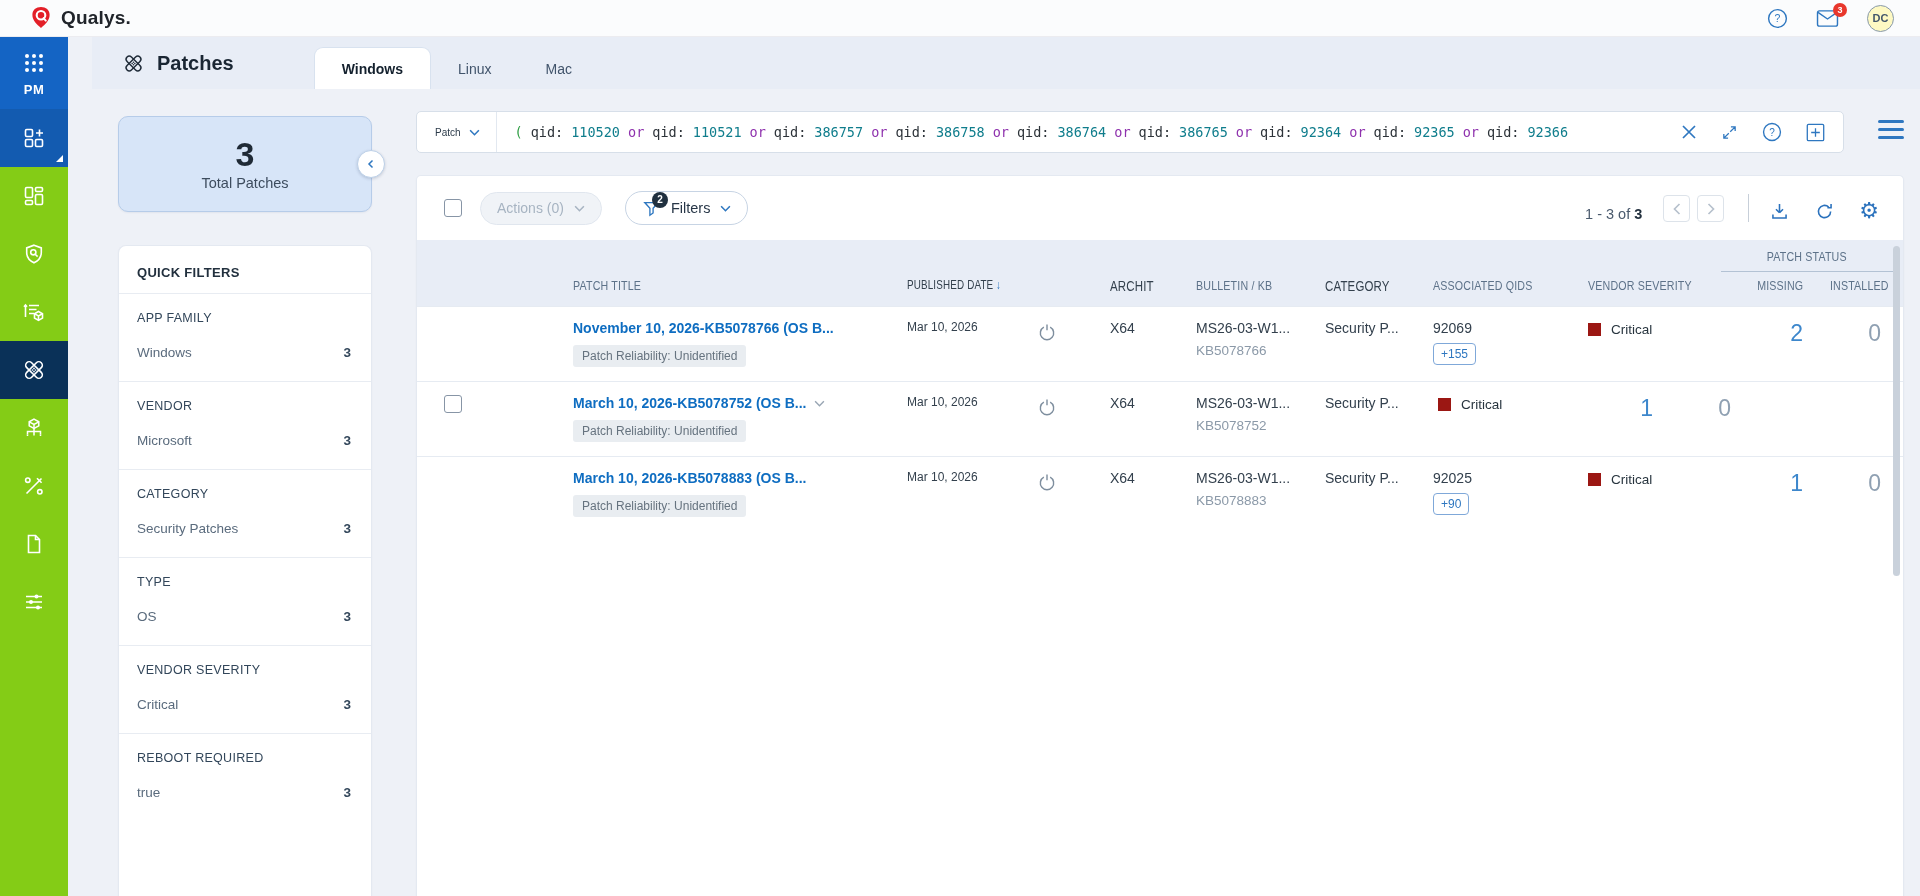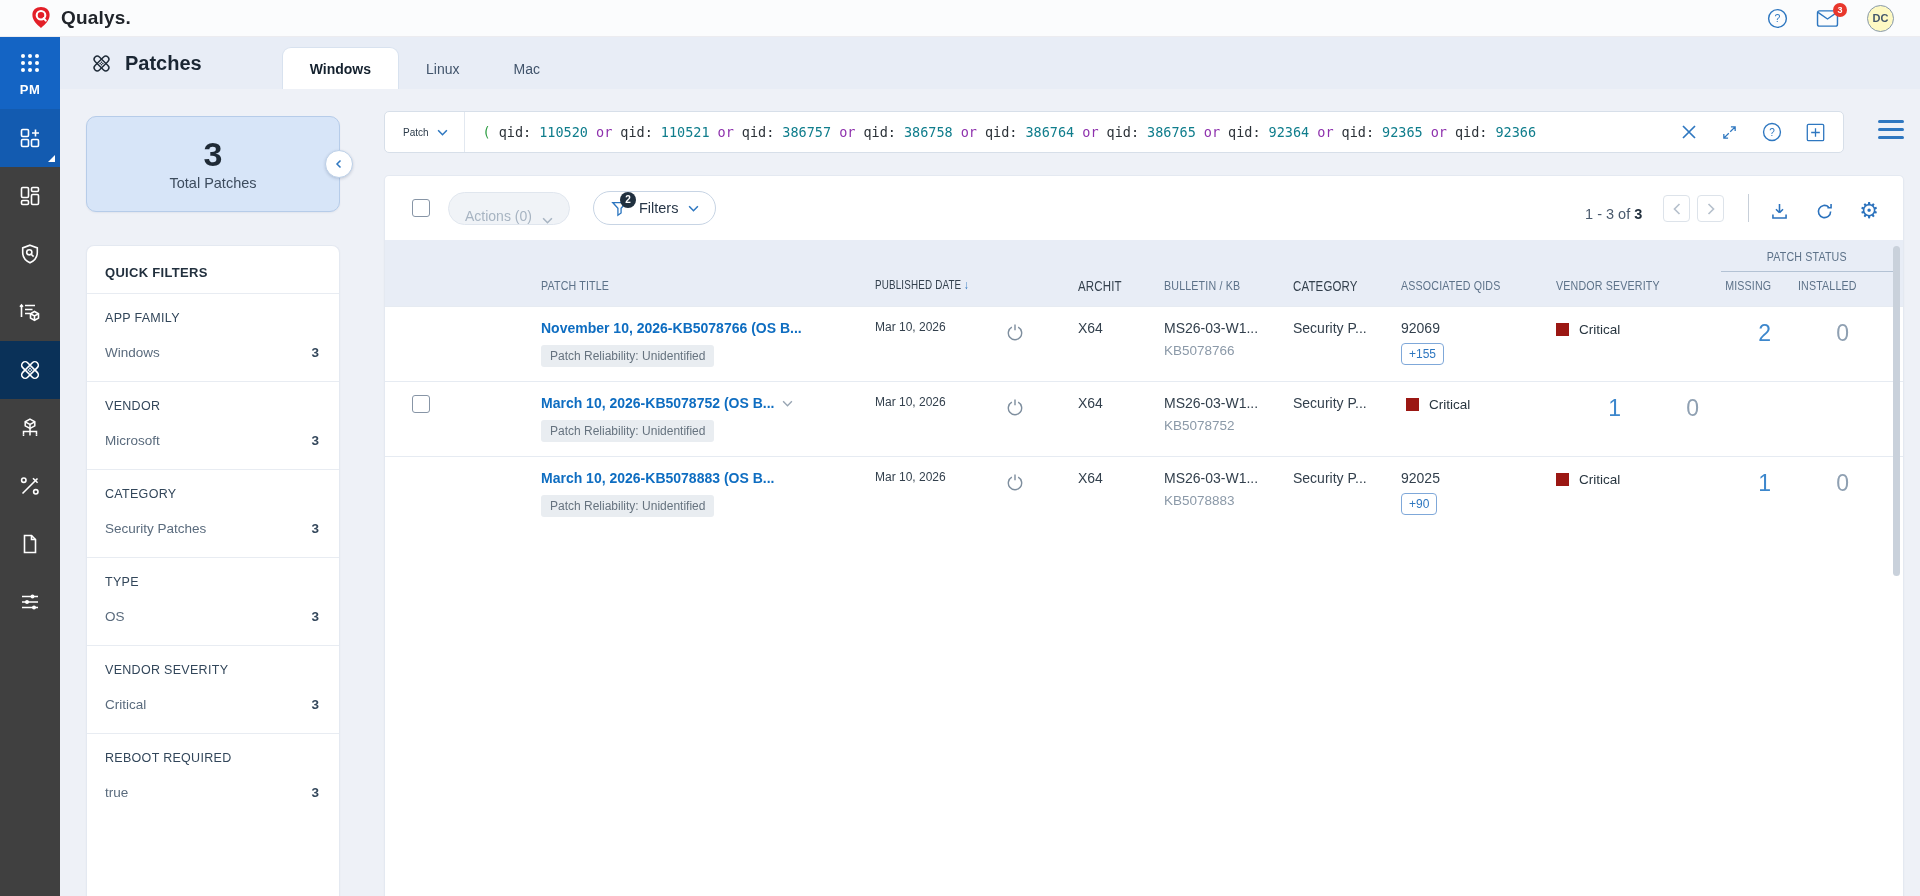--- a/index.html
+++ b/index.html
@@ -13,30 +13,30 @@
   .brand-name { font-size:19px; font-weight:700; color:#20242a; letter-spacing:.2px; }
   .topbar-right { display:flex; align-items:center; gap:28px; }
   .tb-icon { position:relative; cursor:pointer; }
   .mail-badge { position:absolute; top:-6px; right:-8px; background:#e8372c; color:#fff; font-size:9px; font-weight:700; min-width:14px; height:14px; border-radius:8px; display:flex; align-items:center; justify-content:center; padding:0 3px; }
   .avatar { width:27px; height:27px; border-radius:50%; border:1.5px solid #8799aa; color:#44576b; font-size:11px; font-weight:700; display:flex; align-items:center; justify-content:center; background:#fef9c3; cursor:pointer; }
 
   
   .shell { display:flex; height:859px; }
 
   
-  .sidebar { width:60px; flex:none; background:#404040; display:flex; flex-direction:column; }
+  .sidebar { width:68px; flex:none; background:#84cc16; display:flex; flex-direction:column; }
   .sb-top { background:#1464c4; padding:14px 0 12px; display:flex; flex-direction:column; align-items:center; gap:7px; cursor:pointer; }
   .pm-label { color:#fff; font-weight:700; font-size:13px; letter-spacing:.5px; }
   .sb-item { height:58px; display:flex; align-items:center; justify-content:center; position:relative; cursor:pointer; }
   .sb-item.flyout { background:#135bb0; }
   .sb-item.flyout::after { content:""; position:absolute; right:5px; bottom:5px; border-left:7px solid transparent; border-bottom:7px solid #ffffff; }
   .sb-item.active { background:#0a3158; }
 
   
-  .main { flex:1; display:flex; flex-direction:column; min-width:0; }
+  .main { flex:1; display:flex; flex-direction:column; min-width:0;margin-left:24px; }
   .page-head { height:52px; background:#e8edf6; display:flex; align-items:flex-end; padding-left:30px; flex:none; }
   .page-title { display:flex; align-items:center; gap:12px; align-self:center; margin-right:80px; }
   .page-title span { font-size:20px; font-weight:700; color:#1a2633; }
   .tabs { display:flex; align-items:flex-end; height:100%; }
   .tab { padding:13px 27px 12px; font-size:14px; color:#41546b; cursor:pointer; }
   .tab.active { background:#fff; border:1px solid #d8e2ef; border-bottom:none; border-radius:9px 9px 0 0; color:#14212e; font-weight:700; }
 
   
   .content { flex:1; display:flex; min-height:0; }
   .leftcol { width:254px; flex:none; margin-left:26px; padding-top:27px; display:flex; flex-direction:column; }
@@ -63,21 +63,21 @@
   .query span { margin-right:8px; }
   .sb-icons { display:flex; align-items:center; gap:24px; padding-right:18px; flex:none; }
   .sb-icons > * { cursor:pointer; }
   .hamburger { position:absolute; right:0; top:9px; display:flex; flex-direction:column; gap:5px; cursor:pointer; }
   .hamburger i { display:block; width:26px; height:3px; border-radius:2px; background:#2e77c0; }
 
   
   .table-card { position:relative; margin-top:22px; background:#fff; border:1px solid #e4e9f1; border-bottom:none; border-radius:5px 5px 0 0; flex:1; box-shadow:0 1px 2px rgba(20,40,80,.04); overflow:hidden; }
   .toolbar { display:flex; align-items:center; padding:15px 11px 15px 27px; }
   .cbx { width:18px; height:18px; border:1.5px solid #8795a6; border-radius:3px; background:#fff; display:inline-block; cursor:pointer; flex:none; }
-  .actions-btn { margin-left:18px; height:33px; padding:0 16px; border-radius:17px; background:#f0f3f7; border:1px solid #e0e6ee; color:#a7b4c2; font-size:14px; display:flex; align-items:flex-end; gap:10px; cursor:default; }
+  .actions-btn { margin-left:18px; height:33px; padding:0 16px; border-radius:17px; background:#f0f3f7; border:1px solid #e0e6ee; color:#a7b4c2; font-size:14px; display:flex; align-items:center; gap:10px; cursor:default; }
   .filters-btn { margin-left:23px; height:34px; padding:0 16px; border-radius:17px; background:#fff; border:1px solid #c7d4e4; color:#273647; font-size:14.5px; font-weight:500; display:flex; align-items:center; gap:10px; cursor:pointer; }
   .funnel-wrap { position:relative; }
   .filters-badge { position:absolute; top:-7px; right:-7px; width:16px; height:16px; border-radius:50%; background:#20303f; color:#fff; font-size:10px; font-weight:700; display:flex; align-items:center; justify-content:center; }
   .pag { margin-left:auto; display:flex; align-items:flex-end; }
   .pag-range { font-size:14.5px; color:#4a5a6d; margin-right:14px; }
   .pag-range b { color:#22303e; margin-left:4px; }
   .pg-btn { width:27px; height:27px; border:1px solid #dde3ea; border-radius:4px; background:#fff; display:flex; align-items:center; justify-content:center; margin-left:7px; cursor:pointer; }
   .vsep { width:1px; height:28px; background:#c7cfd9; margin:0 20px 0 24px; }
   .tool-ic { margin-right:24px; cursor:pointer; }
   .tool-ic:last-child { margin-right:13px; }

